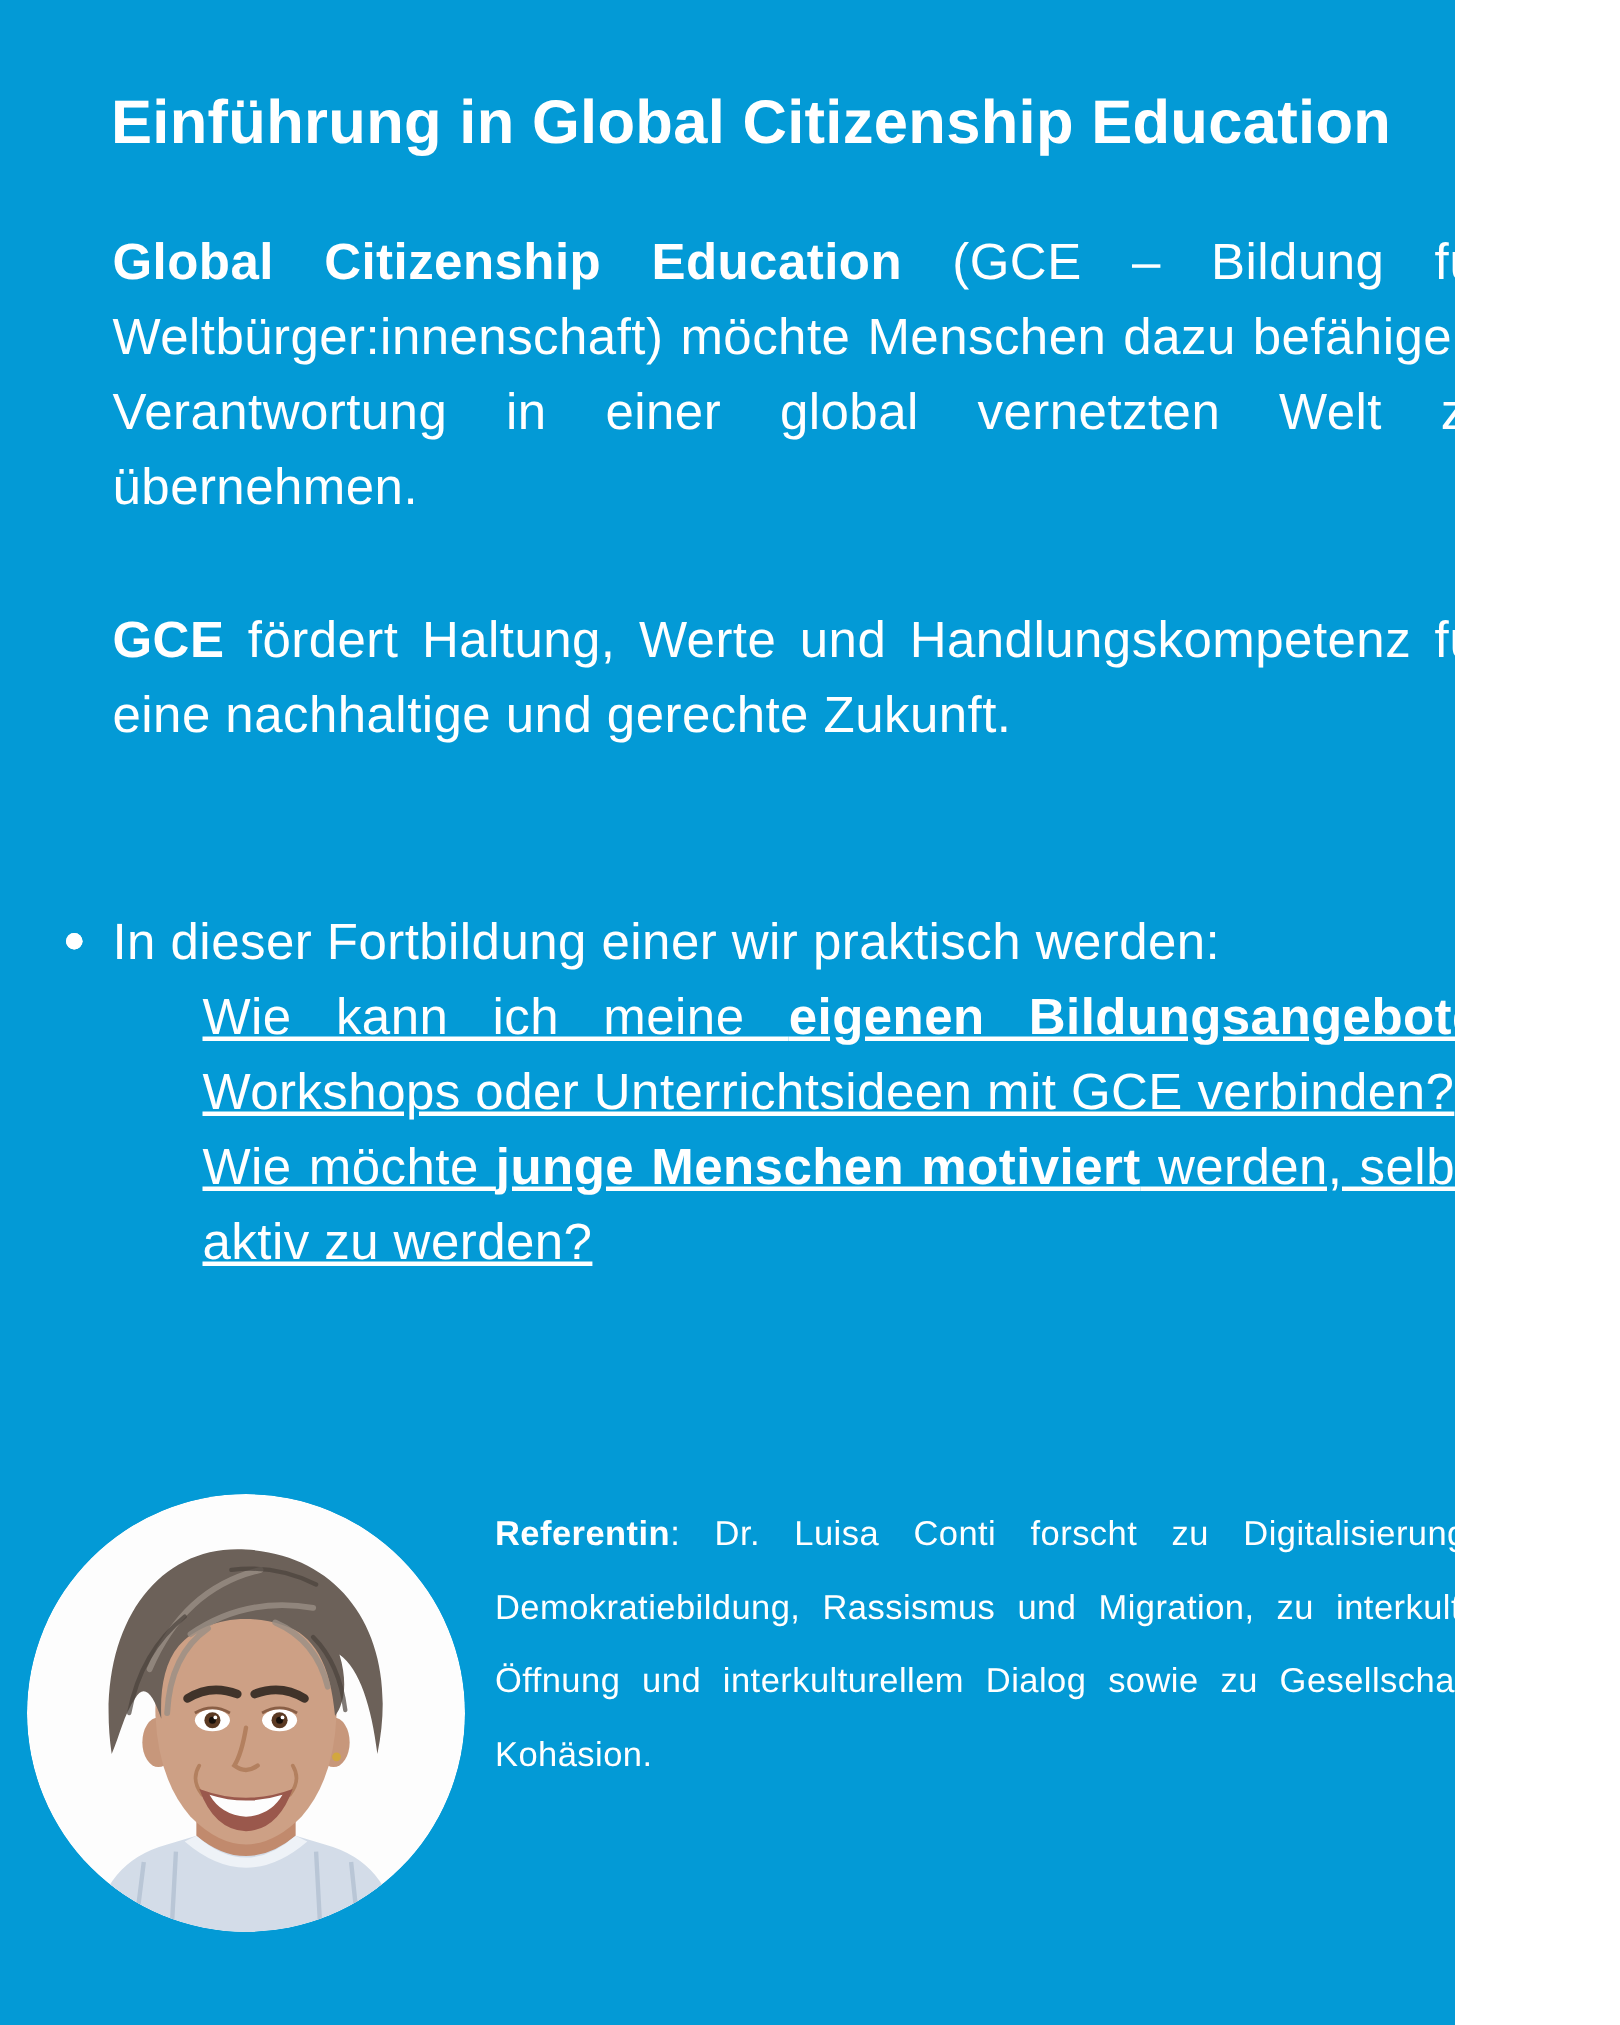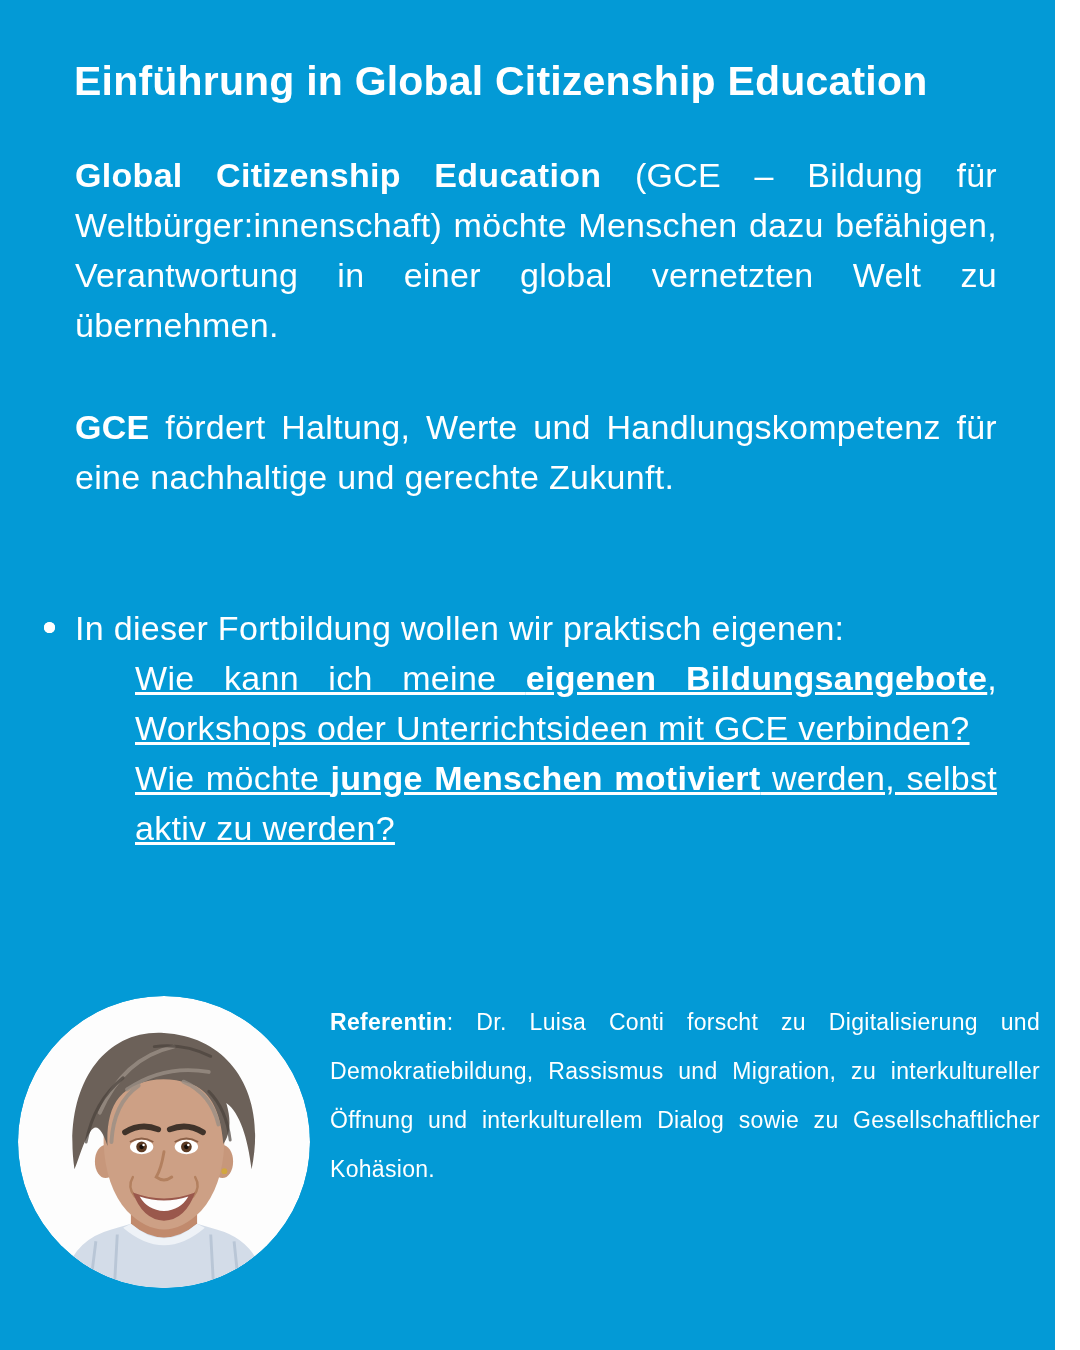--- a/index.html
+++ b/index.html
@@ -3,21 +3,21 @@
 <meta charset="utf-8">
 <style>
   html, body { margin: 0; padding: 0; }
   body {
     width: 1080px; height: 1350px;
     font-family: "Liberation Sans", sans-serif;
     -webkit-font-smoothing: antialiased;
   }
   .canvas {
     position: relative;
-    width: 1055px; height: 1350px;
+    width: 970px; height: 1350px;
     overflow: hidden;
     background: #039ad6;
     color: #ffffff;
   }
   .title {
     position: absolute;
     left: 74px; top: 56px; width: 932px;
     margin: 0;
     font-size: 41px; line-height: 50px;
     font-weight: 700; letter-spacing: 0.2px;
@@ -71,21 +71,21 @@
 
 <div class="canvas" style="background: rgb(3, 154, 214); color: rgb(255, 255, 255);">
 
   <h1 class="title">Einführung in Global Citizenship Education</h1>
 
   <p class="para p2"><strong>GCE</strong><span> fördert Haltung, Werte und Handlungskompetenz für eine nachhaltige und gerechte Zukunft.</span></p>
 
   <p class="para p1"><strong>Global Citizenship Education</strong><span> (GCE – Bildung für Weltbürger:innenschaft) möchte Menschen dazu befähigen, Verantwortung in einer global vernetzten Welt zu übernehmen.</span></p>
 
   <div class="p3">
-    <p class="para lead">In dieser Fortbildung wollen wir praktisch eigenen:</p>
+    <p class="para lead">In dieser Fortbildung einer wir praktisch werden:</p>
     <ul class="fortbildung-list">
       <li class="para lead"><span>Wie kann ich meine </span><strong>eigenen Bildungsangebote</strong><span>, Workshops oder Unterrichtsideen mit GCE verbinden?</span></li>
       <li class="para lead"><span>Wie möchte </span><strong>junge Menschen motiviert</strong><span> werden, selbst aktiv zu werden?</span></li>
     </ul>
   </div>
 
   <div class="speaker-photo">
     <svg viewBox="0 0 300 300" aria-hidden="true">
       <defs>
         <clipPath id="pclip">

